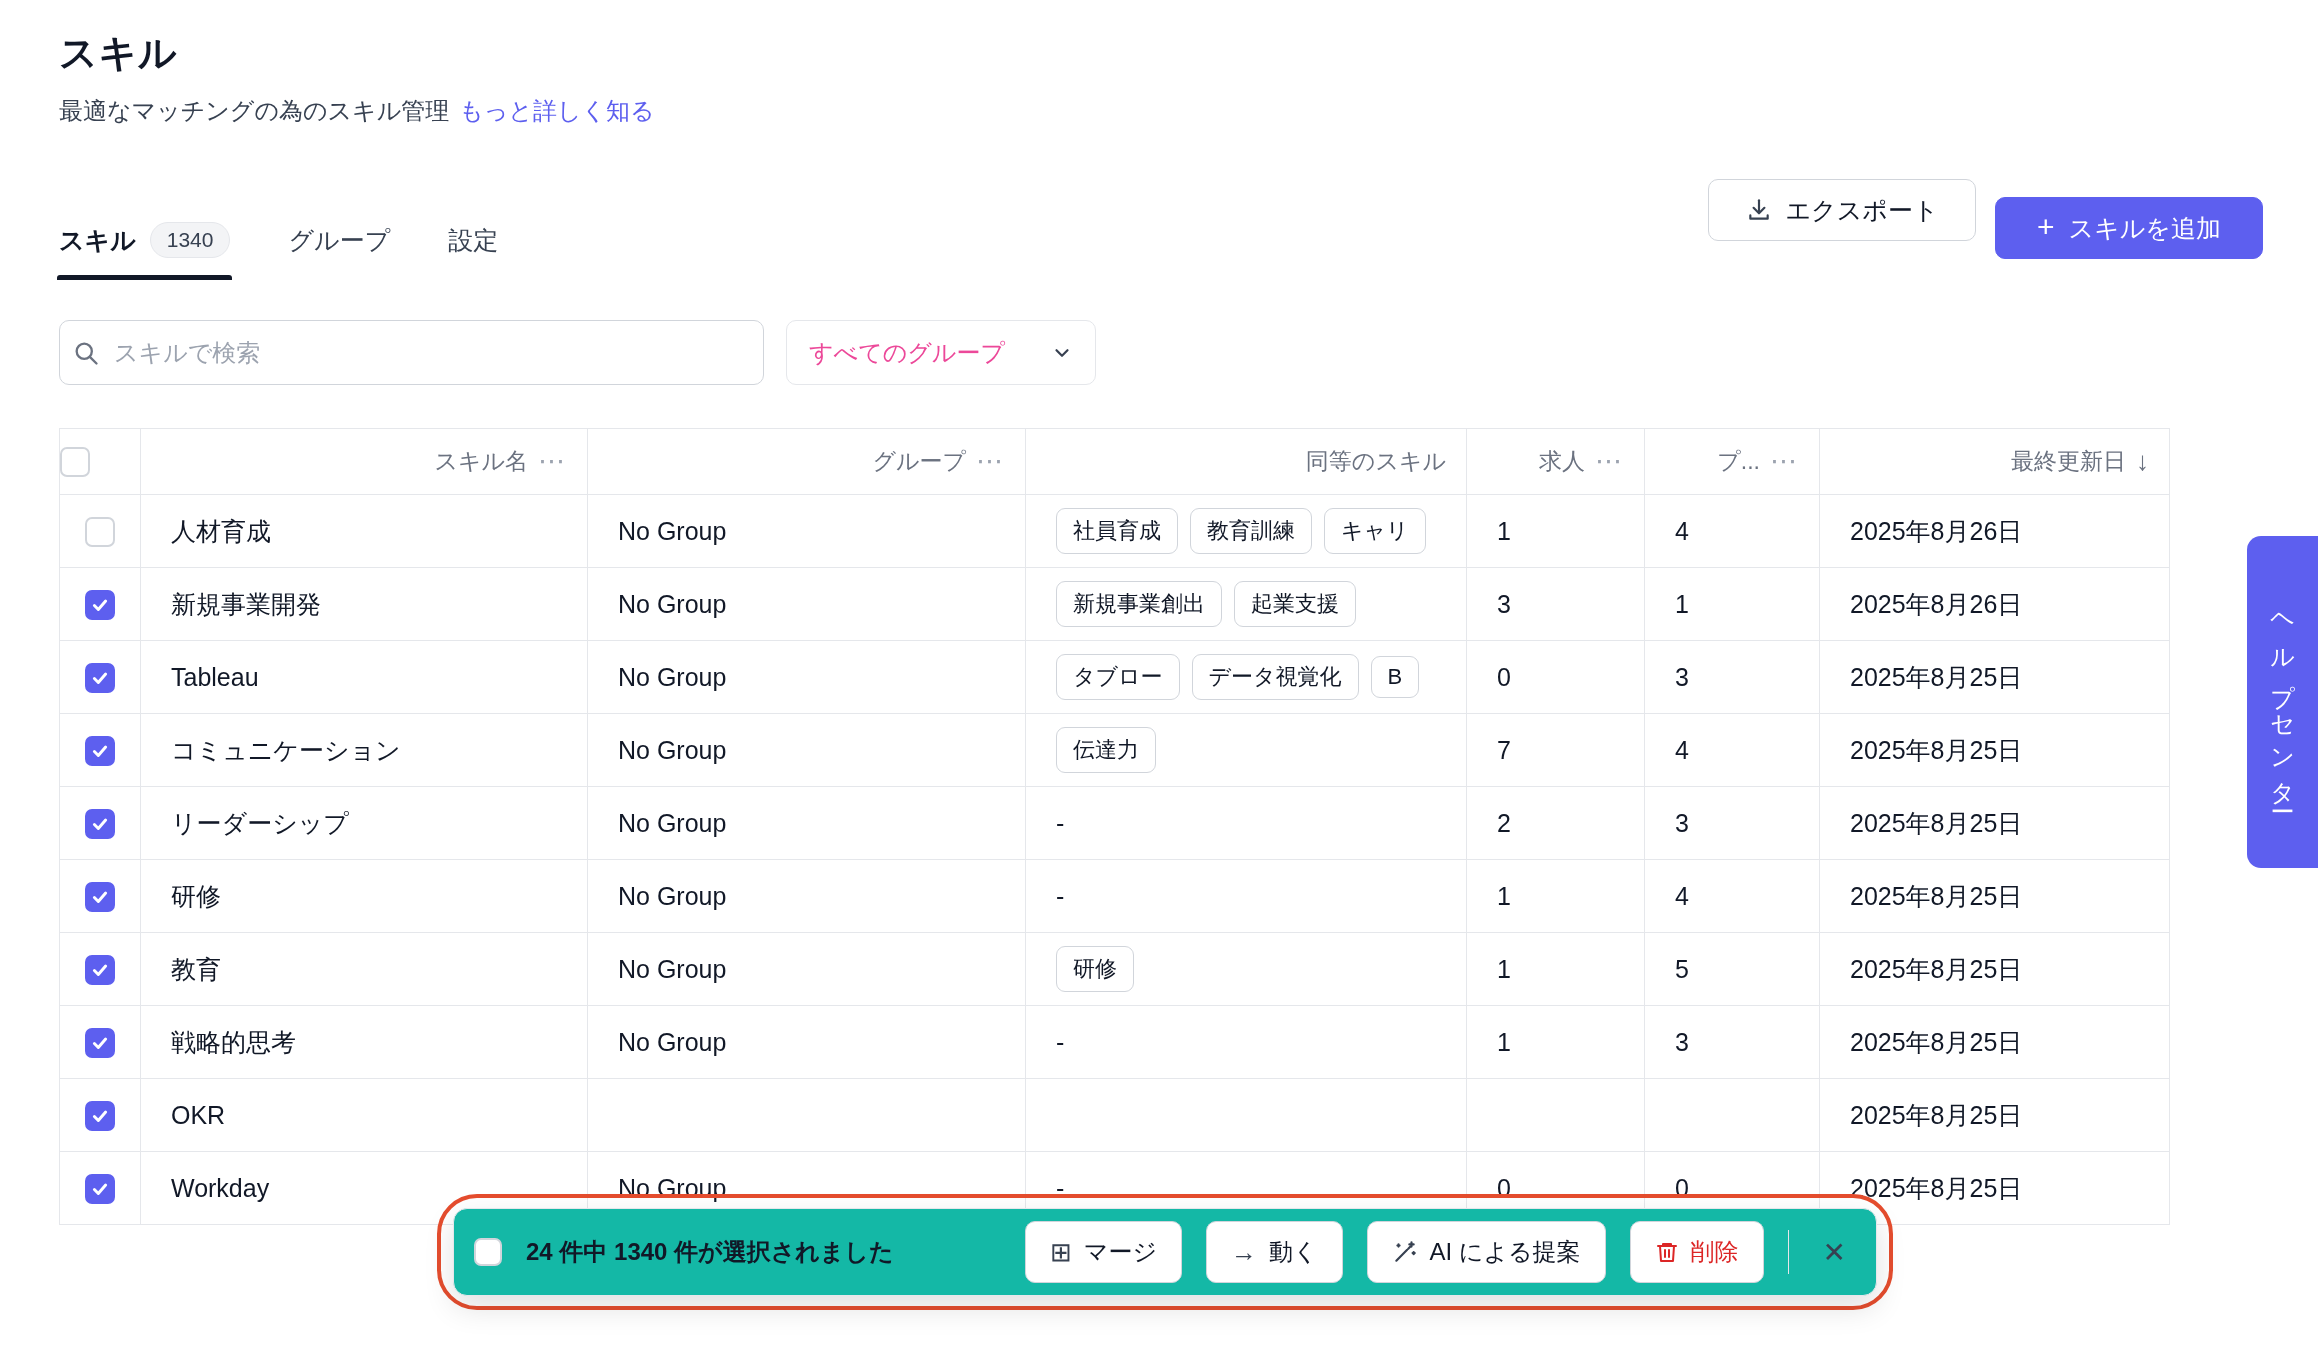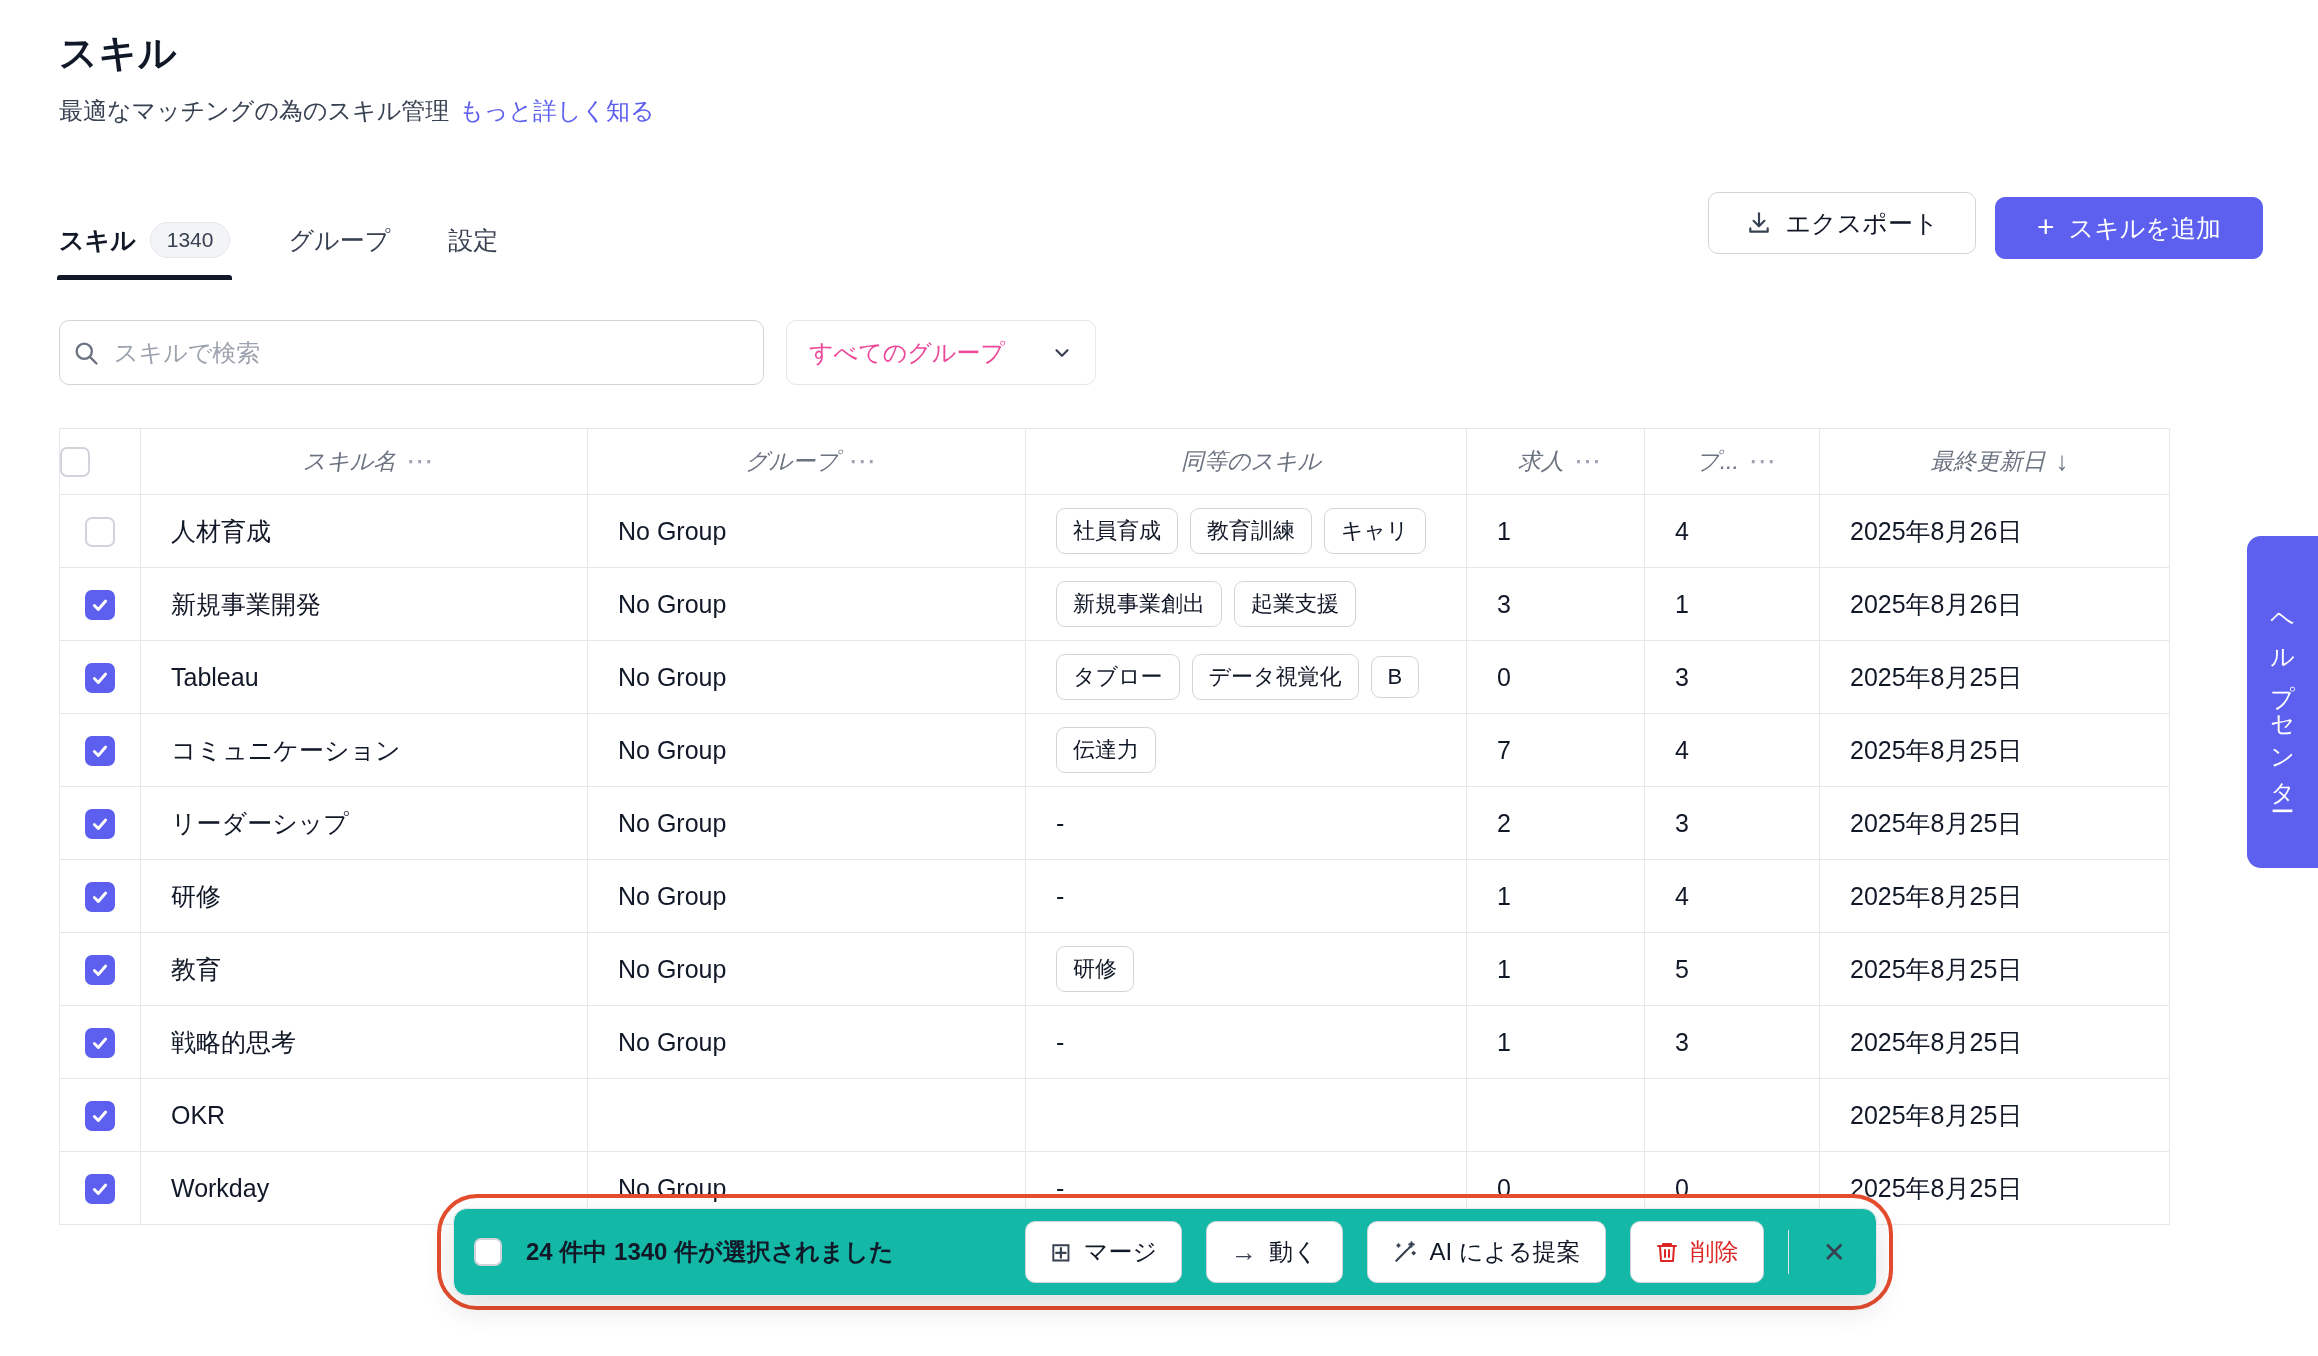--- a/index.html
+++ b/index.html
@@ -16,37 +16,37 @@
 
   
   .tabs { position:absolute; left:59px; top:200px; display:flex; align-items:center; gap:58px; height:80px; }
   .tab { display:flex; align-items:center; gap:14px; font-size:25px; font-weight:500; color:#374151; position:relative; height:80px; cursor:pointer; }
   .tab.active { font-weight:700; color:#111827; }
   .tab.active:after { content:""; position:absolute; left:-2px; right:-2px; bottom:0; height:5px; background:#111827; border-radius:3px 3px 0 0; }
   .badge { background:#F3F4F6; border:1px solid #E5E7EB; border-radius:999px; padding:5px 16px; font-size:21px; font-weight:500; color:#374151; }
 
   
   .btn { display:inline-flex; align-items:center; justify-content:center; gap:14px; height:62px; border-radius:10px; font-size:25px; cursor:pointer; }
-  .btn-export { position:absolute; left:1708px; top:192px; width:268px; background:#fff; border:1px solid #D1D5DB; color:#111827; font-weight:500; }
+  .btn-export { position:absolute; left:1708px; top:179px; width:268px; background:#fff; border:1px solid #D1D5DB; color:#111827; font-weight:500; }
   .btn-add { position:absolute; left:1995px; top:197px; width:268px; background:#5D5FEF; border:1px solid #5D5FEF; color:#fff; font-weight:500; }
   .btn-add .plus { font-size:30px; font-weight:400; margin-top:-3px; }
 
   
   .search-box { position:absolute; left:59px; top:320px; width:705px; height:65px; border:1px solid #D1D5DB; border-radius:10px; display:flex; align-items:center; padding:0 12px; gap:14px; background:#fff; }
   .search-box input { border:none; outline:none; flex:1; font-size:24px; font-family:inherit; color:#111827; background:transparent; }
   .search-box input::placeholder { color:#9CA3AF; }
   .group-select { position:absolute; left:786px; top:320px; min-width:310px; height:65px; border:1px solid #E5E7EB; border-radius:10px; display:flex; align-items:center; justify-content:space-between; padding:0 22px; gap:18px; font-size:24px; color:#ec4899; cursor:pointer; background:#fff; }
 
   
   .skills-table { position:absolute; left:59px; top:428px; width:2110px; border-collapse:collapse; table-layout:fixed; background:#fff; }
   .skills-table th, .skills-table td { border-right:1px solid #E5E7EB; border-bottom:1px solid #E5E7EB; overflow:hidden; white-space:nowrap; }
   .skills-table th:first-child, .skills-table td:first-child { border-left:1px solid #E5E7EB; }
   .skills-table thead th { border-top:1px solid #E5E7EB; height:66px; font-size:23px; font-weight:500; color:#6B7280; text-align:left; padding:0 20px 0 30px; }
   .skills-table tbody td { height:73px; font-size:25px; color:#111827; padding:0 16px 0 30px; }
-  .th-flex { display:flex; align-items:center; justify-content:center; gap:10px;font-style:italic; }
+  .th-flex { display:flex; align-items:center; justify-content:flex-end; gap:10px; }
   .more-dots { color:#9CA3AF; font-size:27px; letter-spacing:2px; cursor:pointer; line-height:1; }
   .sort-arrow { color:#6B7280; font-size:26px; cursor:pointer; }
   .c-check { text-align:center; padding:0 !important; }
   .cb { display:inline-flex; align-items:center; justify-content:center; width:30px; height:30px; border:2px solid #D1D5DB; border-radius:7px; background:#fff; vertical-align:middle; cursor:pointer; }
   .cb.on { background:#5D5FEF; border-color:#5D5FEF; }
   .pill { display:inline-flex; align-items:center; border:1px solid #D1D5DB; border-radius:9px; padding:7px 16px; font-size:22px; color:#111827; background:#fff; margin-right:12px; }
   .dash { color:#111827; }
 
   
   .selection-ring { position:absolute; left:437px; top:1194px; width:1456px; height:116px; border:4px solid #E54D2E; border-radius:40px; display:flex; align-items:center; justify-content:center; z-index:50; pointer-events:none; }

